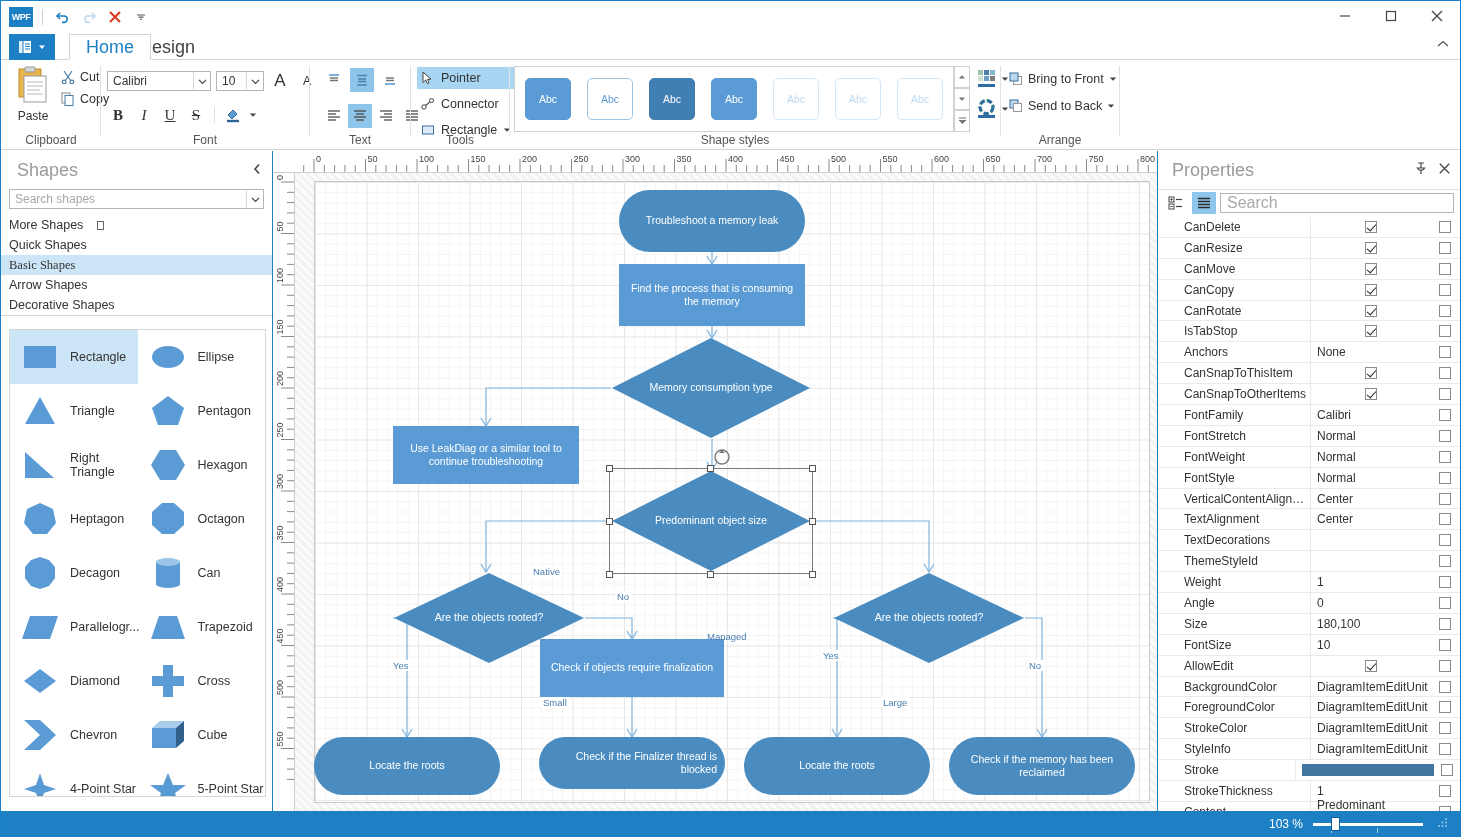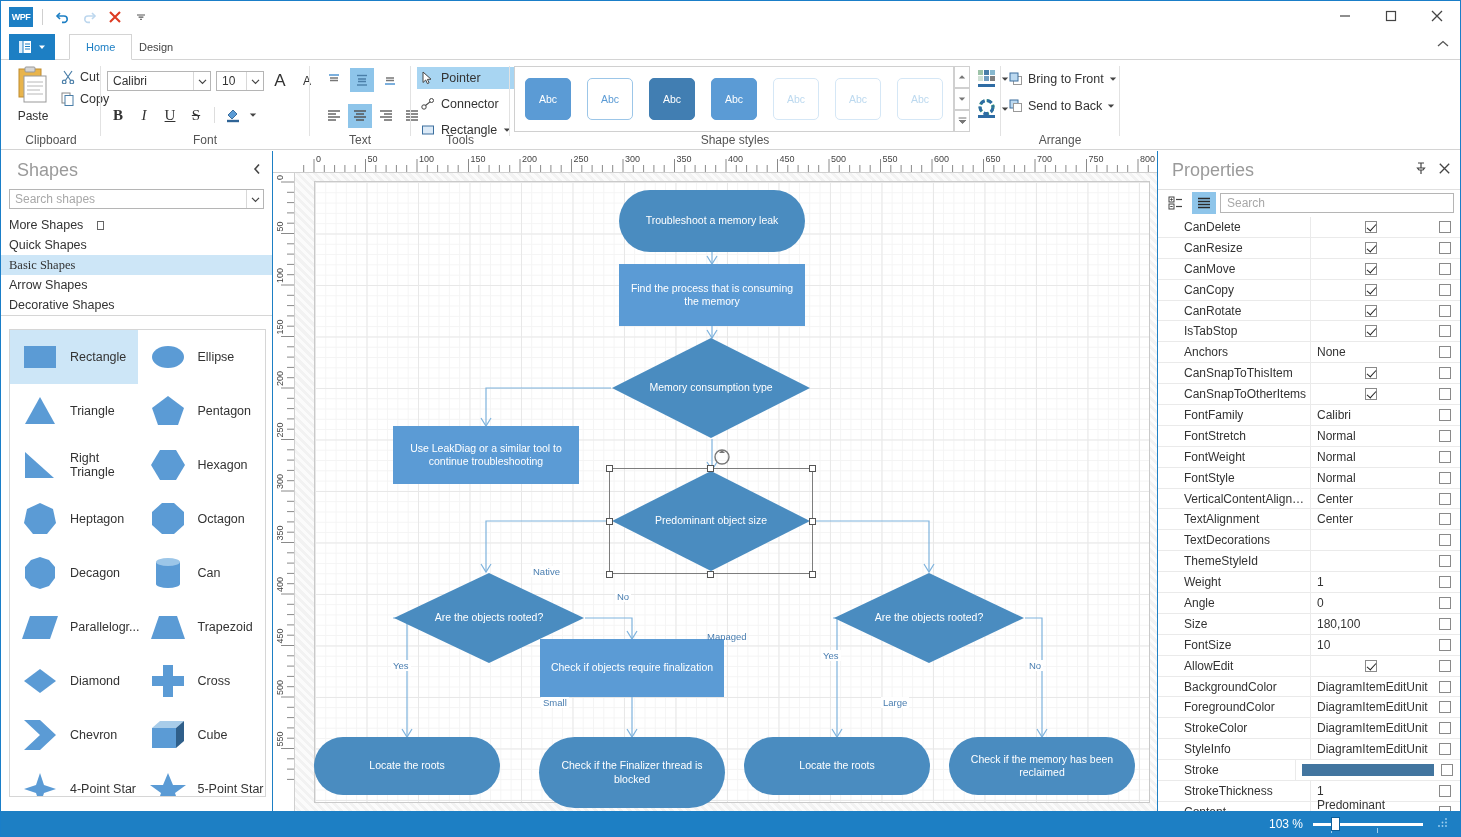--- a/index.html
+++ b/index.html
@@ -21,21 +21,21 @@
   .qbtn { width:22px; height:22px; display:flex; align-items:center; justify-content:center; cursor:pointer; }
   .qbtn svg { display:block; }
   .wbtns { position:absolute; right:0; top:0; display:flex; }
   .wbtn { width:46px; height:30px; display:flex; align-items:center; justify-content:center; cursor:pointer; }
 
   
   .tabstrip { position:absolute; left:0; top:33px; width:1459px; height:26px; background:#fff; border-bottom:1px solid #d4d4d4;}
   .appbtn { position:absolute; left:8px; top:0px; width:46px; height:26px; background:#1d7fc4; display:flex;
             align-items:center; justify-content:center; gap:3px; cursor:pointer;}
   .tab { position:absolute; top:0; height:26px; padding:0 16px; display:flex; align-items:center;
-         font-size:11px; color:#444; cursor:pointer; }
+         font-size:18px; color:#444; cursor:pointer; }
   .tab.active { background:#fff; border:1px solid #d4d4d4; border-bottom:1px solid #fff; color:#1d7fc4; z-index:3;}
   .ribbon-collapse { position:absolute; right:10px; top:4px; cursor:pointer; }
 
   
   .ribbon { position:absolute; left:0; top:59px; width:1459px; height:90px; background:#fff; border-bottom:1px solid #d4d4d4;}
   .rgroup { position:absolute; top:0; height:89px; }
   .rgroup .glabel { position:absolute; bottom:2px; left:0; width:100%; text-align:center; font-size:12px; color:#555; }
   .gsep { position:absolute; top:6px; width:1px; height:70px; background:#e2e2e2; }
 
   .paste-btn { position:absolute; left:8px; top:6px; width:48px; text-align:center; cursor:pointer;}
@@ -112,21 +112,21 @@
 
   
   .props-panel { position:absolute; left:1156px; top:150px; width:303px; height:662px; background:#fff;
                  border-left:1px solid #1d7fc4; }
   .props-head { height:38px; display:flex; align-items:center; justify-content:space-between; padding:0 10px 0 14px;}
   .props-title { font-size:18px; color:#9a9a9a; }
   .props-toolbar { height:26px; display:flex; align-items:center; gap:4px; padding:0 6px; border-top:1px solid #e0e0e0;}
   .ptoolbtn { width:24px; height:22px; display:flex; align-items:center; justify-content:center; cursor:pointer;}
   .ptoolbtn.sel { background:#8ec5ea; }
   .psearch { flex:1; height:20px; border:1px solid #b5b5b5; background:#fff; display:flex; align-items:center;}
-  .psearch input { border:0; outline:none; width:100%; height:100%; padding-left:6px; font-size:12px;
+  .psearch input { border:0; outline:none; width:100%; height:100%; padding-left:6px; font-size:16px;
                    font-family:"Liberation Sans",sans-serif; background:transparent; color:#333;}
   .psearch input::placeholder { color:#a8a8a8; }
   .prop-rows { position:absolute; left:0; right:0; top:66px; bottom:0; overflow:hidden; }
   .prow { display:flex; height:20.9px; border-bottom:1px solid #eaeaea; align-items:center; }
   .pname { width:152px; padding-left:26px; font-size:12px; color:#333; white-space:nowrap; overflow:hidden;}
   .pval { flex:1; border-left:1px solid #eaeaea; height:100%; display:flex; align-items:center;
           padding-left:6px; font-size:12px; color:#333; position:relative;}
   .pval.center { justify-content:center; padding-left:0; }
   .pcheck { width:12px; height:12px; border:1px solid #8a8a8a; background:#fff; position:relative; display:inline-block;}
   .pcheck.on::after { content:""; position:absolute; left:3px; top:0px; width:4px; height:8px;
@@ -930,21 +930,21 @@
           <span style="position:relative;z-index:2;">Are the objects rooted?</span>
         </div>
 
         <div class="node proc" style="left:225px; top:457px; width:184px; height:58px;text-align:right;">
           <span>Check if objects require finalization</span>
         </div>
 
         <div class="node term" style="left:-1px; top:555px; width:186px; height:58px;">
           <span>Locate the roots</span>
         </div>
-        <div class="node term" style="left:224px; top:555px; width:186px; height:71px;">
+        <div class="node term" style="left:224px; top:555px; width:186px; height:52px;text-align:right;">
           <span>Check if the Finalizer thread is blocked</span>
         </div>
         <div class="node term" style="left:429px; top:555px; width:186px; height:58px;">
           <span>Locate the roots</span>
         </div>
         <div class="node term" style="left:634px; top:555px; width:186px; height:58px;">
           <span>Check if the memory has been reclaimed</span>
         </div>
 
         <div class="edge-label" style="left:216px; top:384px;">Native</div>

